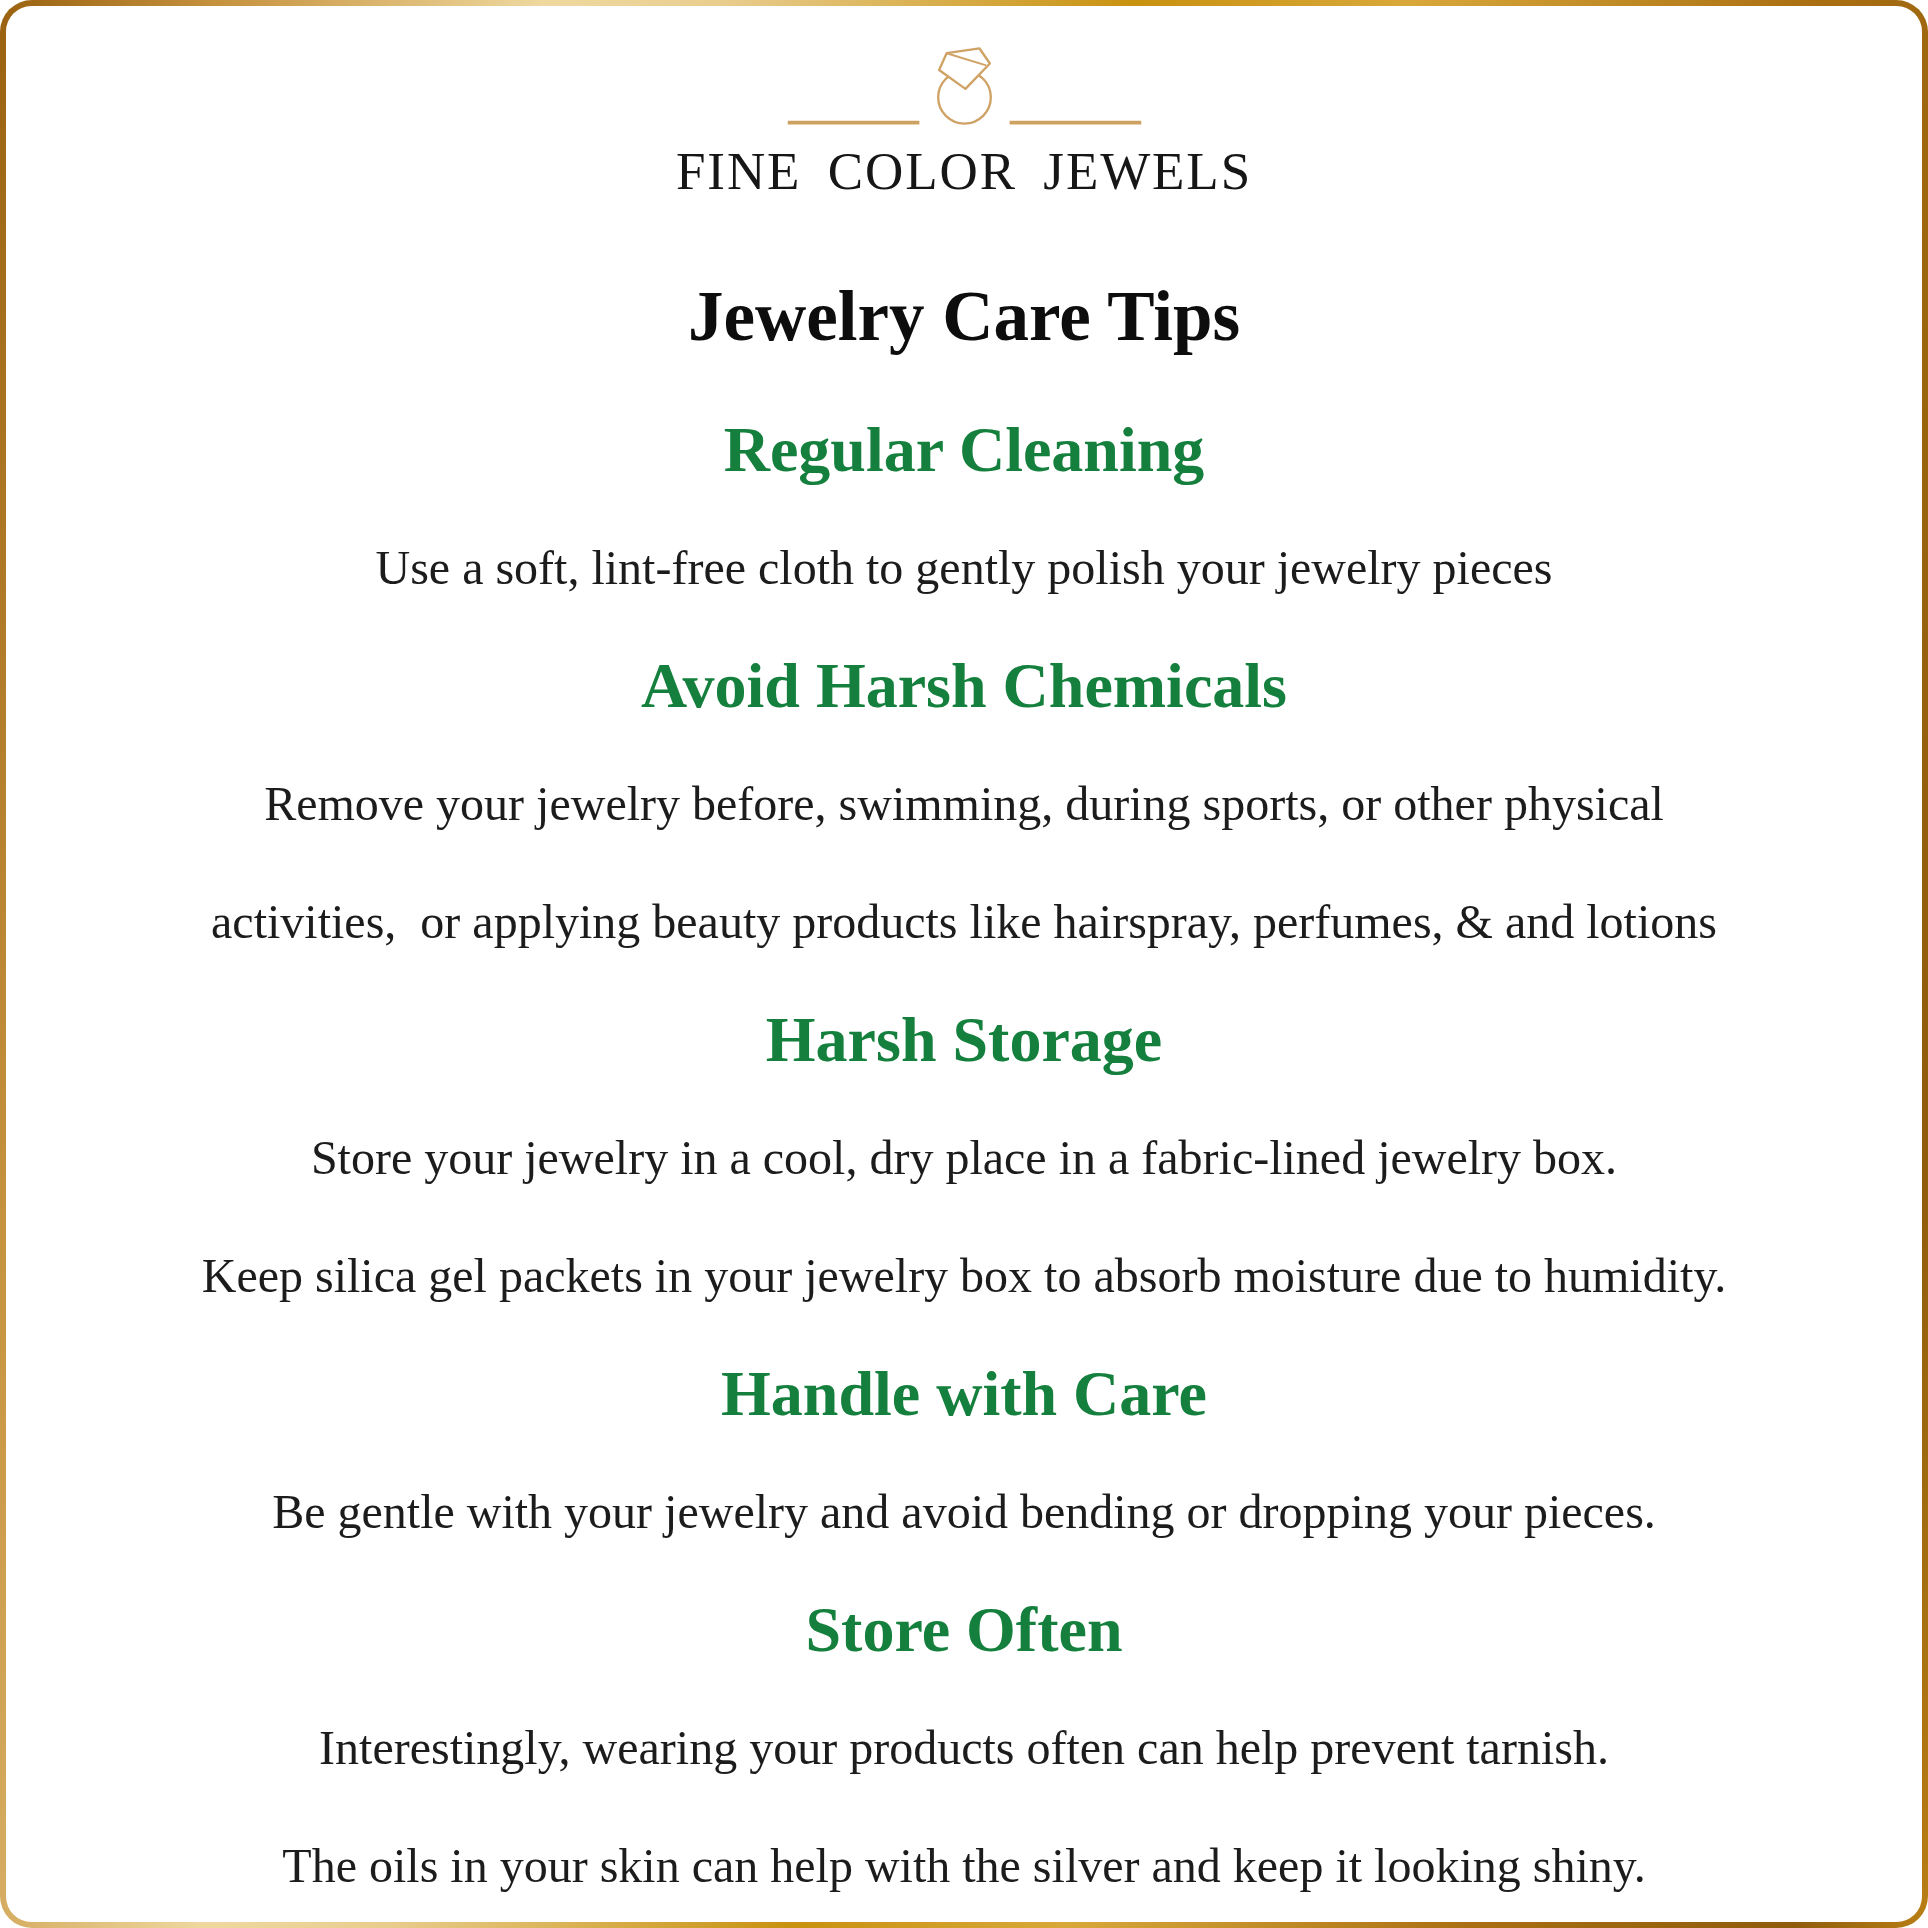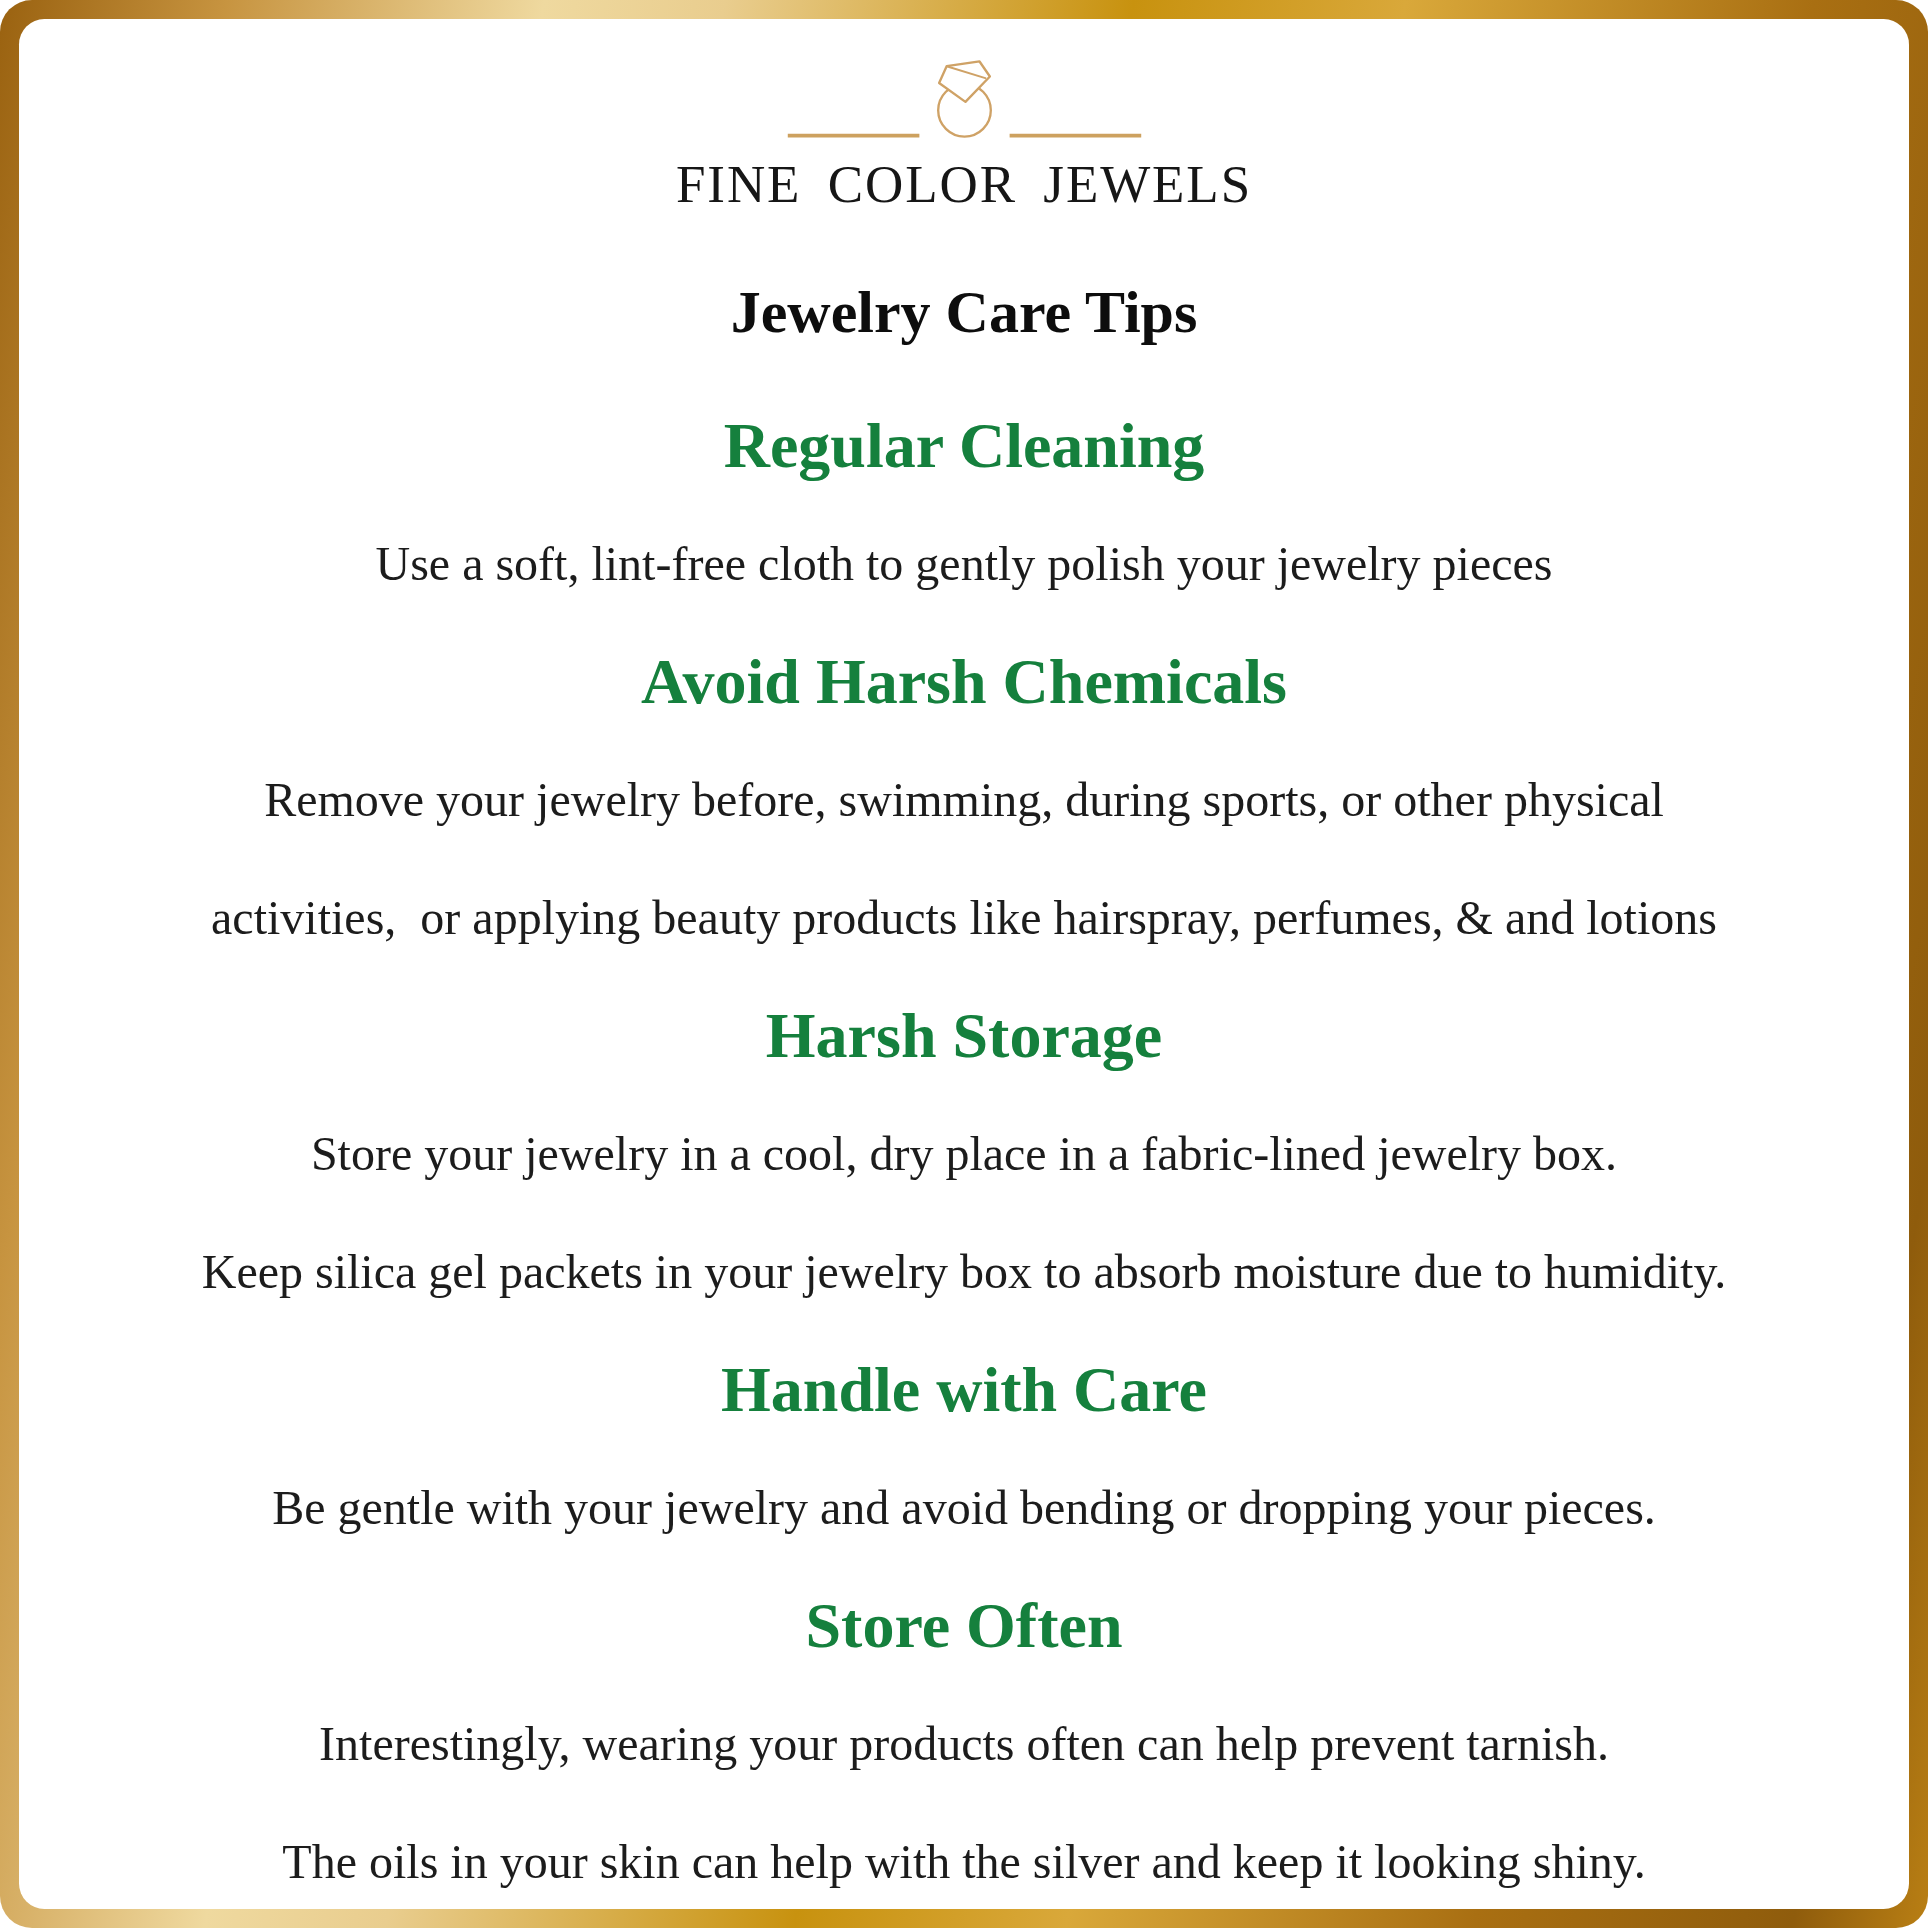--- a/index.html
+++ b/index.html
@@ -5,21 +5,21 @@
   html, body {
     margin: 0;
     padding: 0;
     background: #ffffff;
   }
   .frame {
     position: relative;
     width: 1928px;
     height: 1928px;
     box-sizing: border-box;
-    padding: 19px;
+    padding: 6px;
     border-radius: 32px;
     background: linear-gradient(100deg,
       #9a6210 0%,
       #c79440 10%,
       #efd99f 24%,
       #e9cd8e 32%,
       #c8920f 50%,
       #d9a83a 62%,
       #a96f12 80%,
       #8f5c0c 94%,
@@ -45,22 +45,22 @@
   .brand-name {
     margin-top: 7.5px;
     font-size: 53px;
     line-height: 58px;
     letter-spacing: 1.9px;
     word-spacing: 11.3px;
     color: #161616;
     white-space: pre;
   }
   .page-title {
-    margin: 47px 0 0 0;
-    font-size: 60px;
+    margin: 64px 0 0 0;
+    font-size: 71px;
     line-height: 104px;
     font-weight: bold;
     color: #0d0d0d;
     white-space: pre;
   }
   .content {
     margin-top: 23.5px;
   }
   .line {
     height: 118px;

